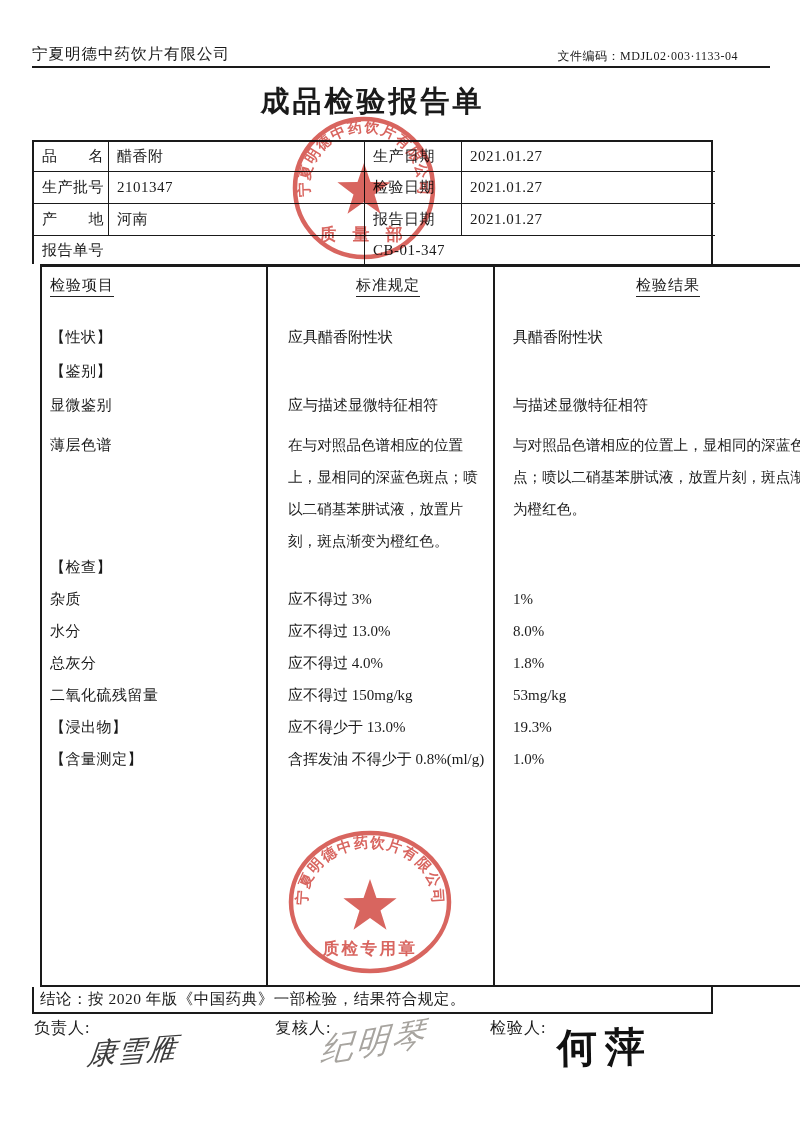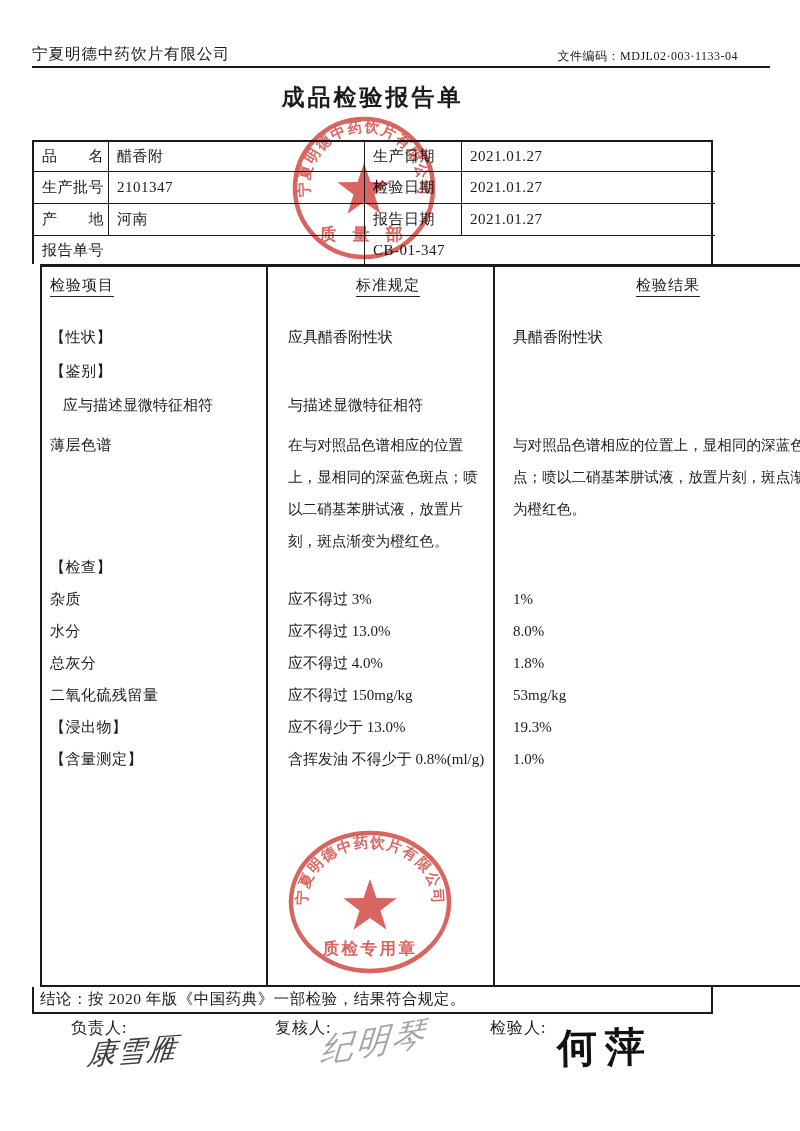--- a/index.html
+++ b/index.html
@@ -8,21 +8,21 @@
     margin:0 auto;overflow:hidden;
     font-family:"Liberation Serif","DejaVu Serif",serif;
     color:#1a1a1a;
   }
   
   .hdr{position:absolute;left:32px;top:44px;width:706px;display:flex;justify-content:space-between;align-items:flex-end;}
   .hdr .company{font-size:15.5px;letter-spacing:1px;}
   .hdr .doccode{font-size:12px;letter-spacing:.5px;}
   .hdr-rule{position:absolute;left:32px;top:66px;width:738px;height:2px;background:#1a1a1a;}
   .title{position:absolute;left:32px;top:82px;width:681px;text-align:center;
-         font-size:23px;font-weight:bold;letter-spacing:3px;}
+         font-size:29px;font-weight:bold;letter-spacing:3px;}
   
   .info-table{
     position:absolute;left:32px;top:140px;width:681px;height:124px;box-sizing:border-box;
     border:2px solid #1a1a1a;border-bottom:none;
     display:grid;grid-template-columns:75px 256px 97px 253px;grid-template-rows:30px 32px 32px 28px;
     font-size:15px;
   }
   .info-table .cell{box-sizing:border-box;border-right:1.5px solid #1a1a1a;border-bottom:1.5px solid #1a1a1a;
     padding-left:8px;display:flex;align-items:center;letter-spacing:.5px;white-space:nowrap;overflow:visible;}
   .info-table .cell.last{border-right:none;}
@@ -53,21 +53,21 @@
   .trow.r32{height:32px;line-height:20px;}
   
   .conclusion{
     position:absolute;left:32px;top:987px;width:681px;height:27px;box-sizing:border-box;
     border:2px solid #1a1a1a;border-top:none;
     display:flex;align-items:center;padding-left:6px;font-size:15.5px;letter-spacing:.5px;
   }
   
   .signs{position:absolute;left:32px;top:1018px;width:706px;font-size:16px;}
   .sig-label{position:absolute;top:0;letter-spacing:1px;}
-  .lab-manager{left:2px;margin-left:37px;}
+  .lab-manager{left:2px;}
   .lab-reviewer{left:243px;}
   .lab-inspector{left:458px;}
   .sig{position:absolute;font-style:italic;white-space:nowrap;}
   .sig-manager{left:55px;top:14px;font-size:29px;color:#3c3c3c;transform:rotate(-4deg) skewX(-10deg);letter-spacing:1px;}
   .sig-reviewer{left:288px;top:2px;font-size:33px;color:#a7a49f;transform:rotate(-9deg) skewX(-14deg);letter-spacing:3px;}
   .sig-inspector{left:525px;top:2px;font-size:40px;color:#111;font-weight:bold;transform:rotate(-1deg);letter-spacing:8px;font-style:normal;}
   
   .stamp{position:absolute;mix-blend-mode:multiply;opacity:.82;}
   .stamp1{left:289px;top:113px;}
   .stamp2{left:285px;top:827px;}
@@ -119,20 +119,21 @@
       <div class="c1">【性状】</div>
       <div class="c2">应具醋香附性状</div>
       <div class="c3">具醋香附性状</div>
     </div>
     <div class="trow r34">
       <div class="c1">【鉴别】</div>
       <div class="c2"></div>
       <div class="c3"></div>
     </div>
     <div class="trow r34">
+      <div class="c1">显微鉴别</div>
       <div class="c2">应与描述显微特征相符</div>
       <div class="c3">与描述显微特征相符</div>
     </div>
     <div class="trow rtlc">
       <div class="c1">薄层色谱</div>
       <div class="c2">在与对照品色谱相应的位置上，显相同的深蓝色斑点；喷以二硝基苯肼试液，放置片刻，斑点渐变为橙红色。</div>
       <div class="c3">与对照品色谱相应的位置上，显相同的深蓝色斑点；喷以二硝基苯肼试液，放置片刻，斑点渐变为橙红色。</div>
     </div>
     <div class="trow r32">
       <div class="c1">【检查】</div>

